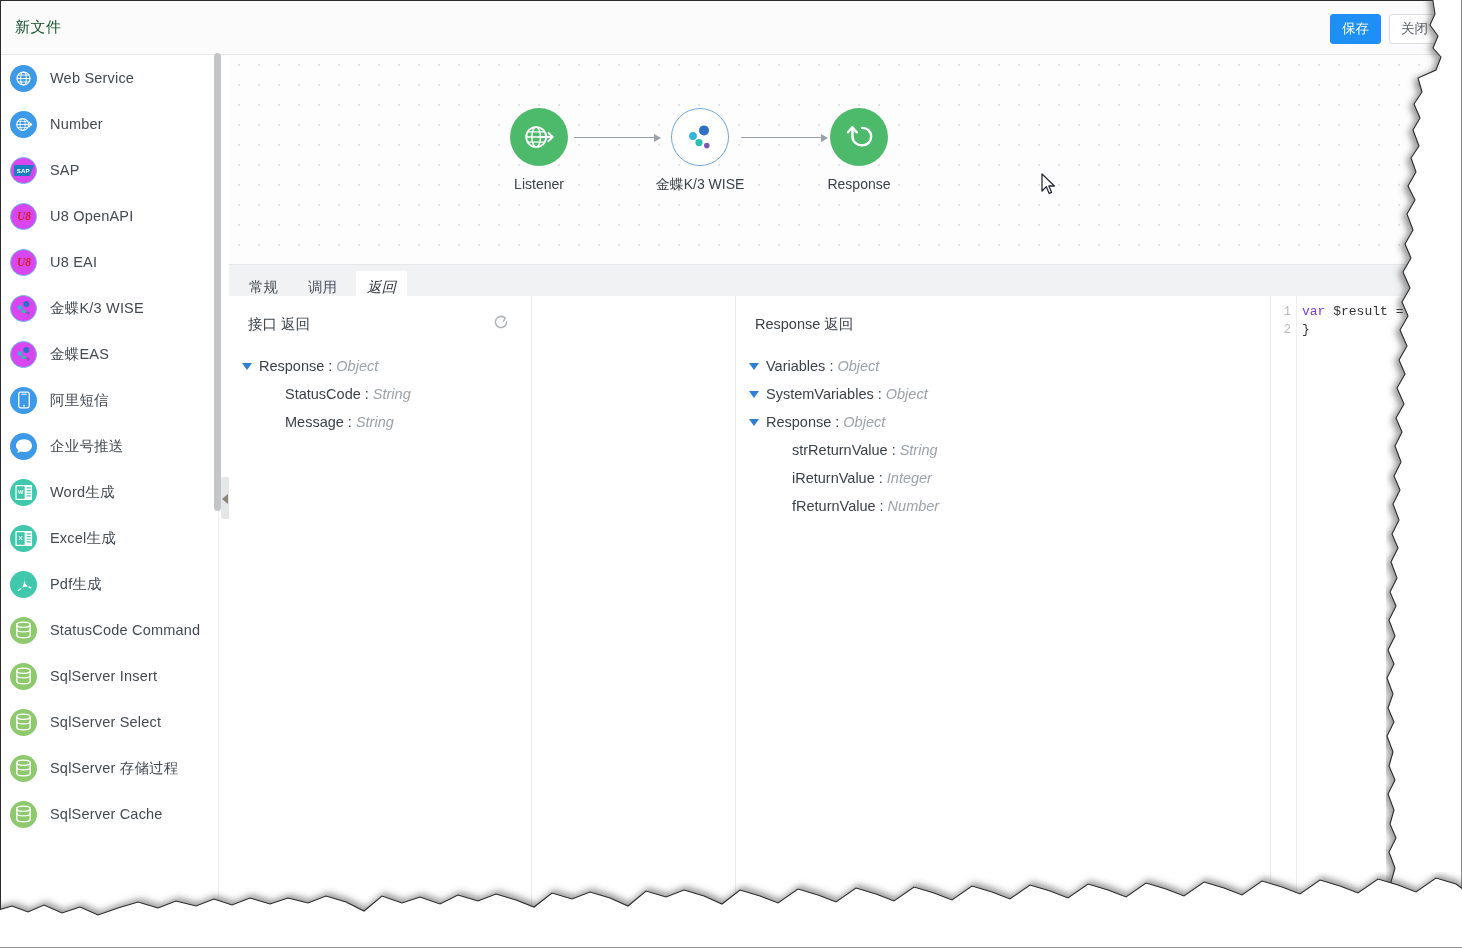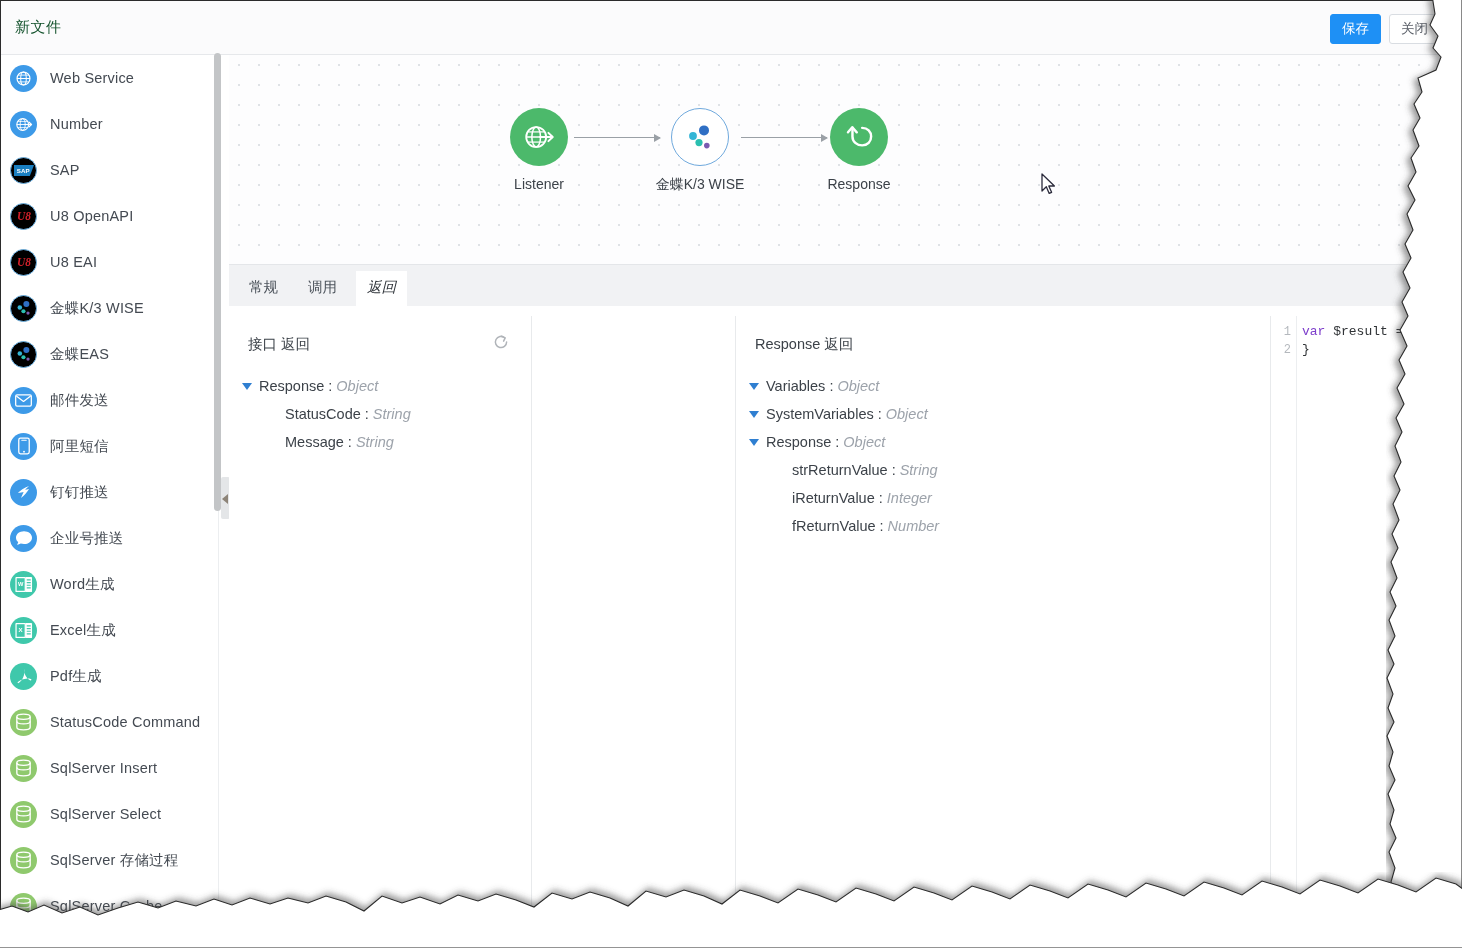--- a/index.html
+++ b/index.html
@@ -107,21 +107,21 @@
   }
   .side-ico svg { display: block; }
   .side-label {
     font-size: 14.5px;
     color: #444a52;
     white-space: nowrap;
     letter-spacing: 0.2px;
   }
   
   .ico-blue   { background: #3d9ae8; }
-  .ico-ring   { background: #000000; border: 1.3px solid #6fb6e8; box-sizing: border-box; }
+  .ico-ring   { background: #d946ef; border: 1.3px solid #6fb6e8; box-sizing: border-box; }
   .ico-teal   { background: #3fc8ab; }
   .ico-green  { background: #8fc96d; }
 
   
   .side-scroll {
     position: absolute;
     left: 213px; top: 52px;
     width: 7px; height: 458px;
     background: #c3c5c7;
     border-radius: 4px;
@@ -222,21 +222,21 @@
     box-sizing: border-box;
   }
   .tab.active {
     background: #ffffff;
     color: #2f343a;
   }
 
   
   .panes {
     position: absolute;
-    left: 228px; top: 315px;
+    left: 228px; top: 295px;
     width: 1212px; height: 625px;
     background: #15803d;
     overflow: hidden;
   }
   .pane {
     position: absolute;
     top: 0; height: 625px;
     background: #ffffff;
     box-sizing: border-box;
   }
@@ -408,44 +408,27 @@
                 <circle cx="13.6" cy="6.6" r="3.3" fill="#2f6fc4"></circle>
                 <circle cx="6.4" cy="10.4" r="2.5" fill="#33b5d6"></circle>
                 <circle cx="10.4" cy="14.6" r="2.3" fill="#2bbfb0"></circle>
                 <circle cx="15.4" cy="16.6" r="1.8" fill="#7a5bb0"></circle>
               </svg>
             </div>
             <div class="side-label">金蝶EAS</div>
           </div>
           <div class="side-item">
             <div class="side-ico ico-blue">
-              <svg width="17" height="13" viewBox="0 0 20 15">
-                <rect x="0.8" y="0.8" width="18.4" height="13.4" rx="1.6" fill="none" stroke="#fff" stroke-width="1.5"></rect>
-                <path d="M1.6 2.2 L10 8.6 L18.4 2.2" fill="none" stroke="#fff" stroke-width="1.5" stroke-linejoin="round"></path>
-              </svg>
-            </div>
-            <div class="side-label">邮件发送</div>
-          </div>
-          <div class="side-item">
-            <div class="side-ico ico-blue">
               <svg width="12" height="18" viewBox="0 0 14 20">
                 <rect x="0.9" y="0.9" width="12.2" height="18.2" rx="2" fill="none" stroke="#fff" stroke-width="1.5"></rect>
                 <line x1="4.4" y1="3.4" x2="9.6" y2="3.4" stroke="#fff" stroke-width="1.2" stroke-linecap="round"></line>
                 <circle cx="7" cy="16.6" r="1.1" fill="#fff"></circle>
               </svg>
             </div>
             <div class="side-label">阿里短信</div>
-          </div>
-          <div class="side-item">
-            <div class="side-ico ico-blue">
-              <svg width="18" height="18" viewBox="0 0 20 20">
-                <path d="M15.6 3.4 C10 5.6 5.6 8.4 3.2 11.2 C6 10.6 8 10.2 9.6 10 C8.6 12.2 7.6 14.4 6.6 16.8 C10.4 13.6 13.6 10 15.6 6.6 C13.8 7 12.4 7.2 11.2 7.4 C12.8 6 14.2 4.7 15.6 3.4 Z" fill="#ffffff"></path>
-              </svg>
-            </div>
-            <div class="side-label">钉钉推送</div>
           </div>
           <div class="side-item">
             <div class="side-ico ico-blue">
               <svg width="18" height="16" viewBox="0 0 20 18">
                 <path d="M10 1.4 C15.2 1.4 19 4.6 19 8.6 C19 12.6 15.2 15.8 10 15.8 C8.7 15.8 7.5 15.6 6.4 15.3 L2.3 17 L3.5 13.5 C1.9 12.2 1 10.5 1 8.6 C1 4.6 4.8 1.4 10 1.4 Z" fill="#ffffff"></path>
               </svg>
             </div>
             <div class="side-label">企业号推送</div>
           </div>
           <div class="side-item">

